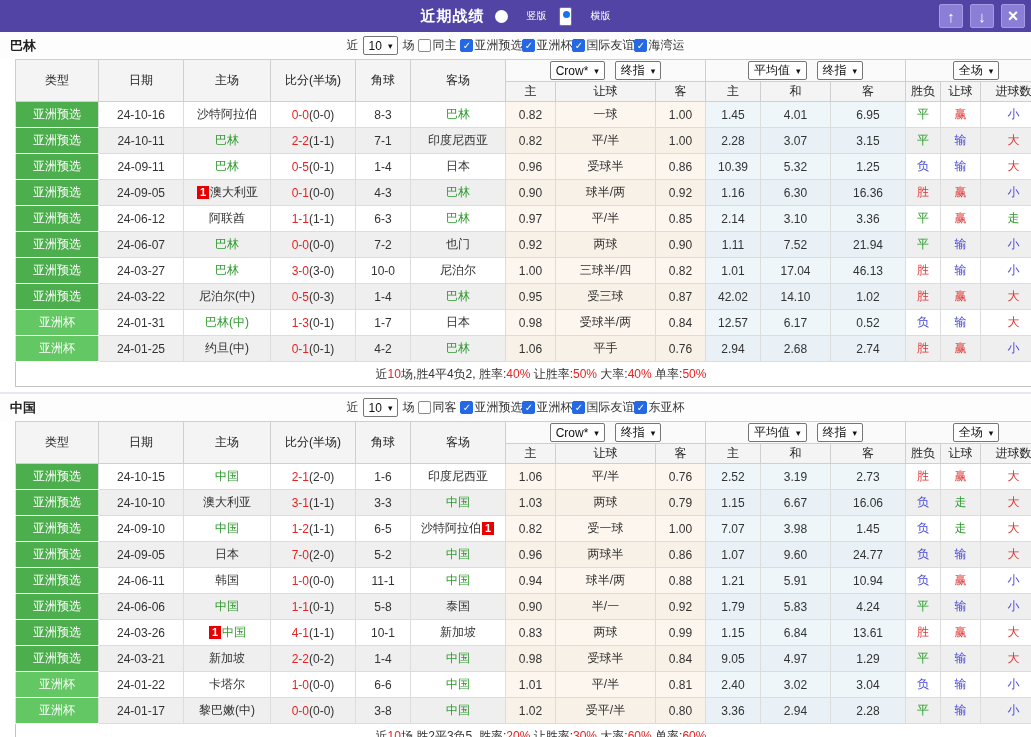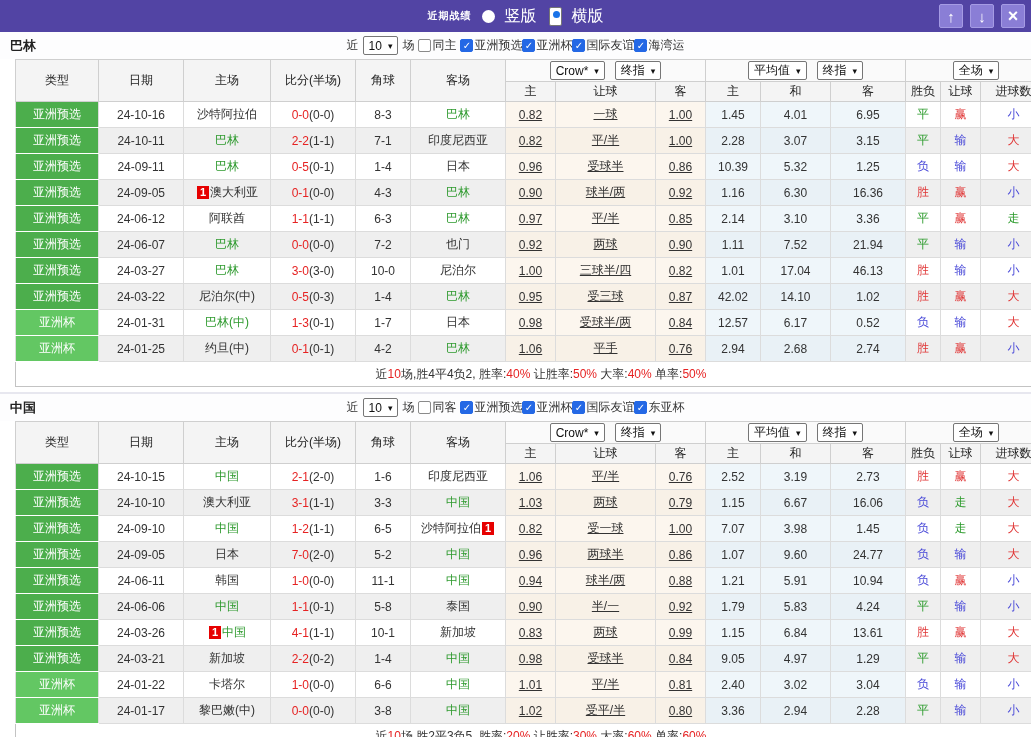--- a/index.html
+++ b/index.html
@@ -14,23 +14,23 @@
   .titlebar {
     position: relative;
     height: 32px;
     background: #5244a4;
     display: flex;
     align-items: center;
     justify-content: center;
     gap: 10px;
     color: #fff;
   }
-  .titlebar .ttl { font-size: 10px; font-weight: bold; letter-spacing: 1px; }
+  .titlebar .ttl { font-size: 15px; font-weight: bold; letter-spacing: 1px; }
   .radio-group { display: flex; align-items: center; gap: 12px; }
-  .radio-item { display: inline-flex; align-items: center; gap: 10px; cursor: pointer; font-size: 16px; justify-content: center; }
+  .radio-item { display: inline-flex; align-items: center; gap: 19px; cursor: pointer; font-size: 10px; justify-content: center; }
   .rdo { width: 13px; height: 13px; border-radius: 50%; background: #fff; display: inline-block; position: relative; }
   .rdo.sel::after {
     content: ""; position: absolute; left: 3px; top: 3px;
     width: 7px; height: 7px; border-radius: 50%; background: #1a73e8;
   }
   .winbtns { position: absolute; right: 6px; top: 4px; display: flex; gap: 7px; }
   .wbtn {
     width: 24px; height: 24px;
     background: #8a7ed6; border: 1px solid #a59be4; border-radius: 2px;
     color: #fff; font-weight: bold; font-size: 15px;
@@ -68,21 +68,21 @@
   .cb.off { background: #fff; border: 1px solid #8a8a8a; }
   
   table { border-collapse: collapse; table-layout: fixed; width: 1031px; border: 1px solid #c3c3c3; margin-left: 15px; }
   th, td { border: 1px solid #dcdcdc; text-align: center; font-weight: normal; overflow: hidden; white-space: nowrap; }
   thead th { background: #f4f4f4; border-color: #cfcfcf; font-size: 12px; color: #222; height: 20px; }
   thead tr.grp th { height: 22px; }
   thead th.ctrl { background: #fafafa; }
   .ctrl-wrap { display: inline-flex; gap: 10px; align-items: center; justify-content: center; }
   tbody td { height: 26px; font-size: 12px; color: #333; }
   tbody tr:nth-child(even) td { background: #efefef; }
-  tbody td.o1 { background: #fcf6ee; text-decoration: underline; }
+  tbody td.o1 { background: #fcf6ee; }
   tbody td.o2 { background: #eff6fa; }
   tbody tr:nth-child(even) td.o1 { background: #f8f1e7; }
   tbody tr:nth-child(even) td.o2 { background: #e9f1f6; }
   td.type-cell { color: #fff; border-color: #fff #dcdcdc; }
   td.type-cell.pre  { background: #4cae4c !important; }
   td.type-cell.cup  { background: #63c763 !important; }
   .grn { color: #2e9a2e; }
   .score-main { color: #e62222; }
   .score-half { color: #333; }
   .c-r { color: #e03535; }

